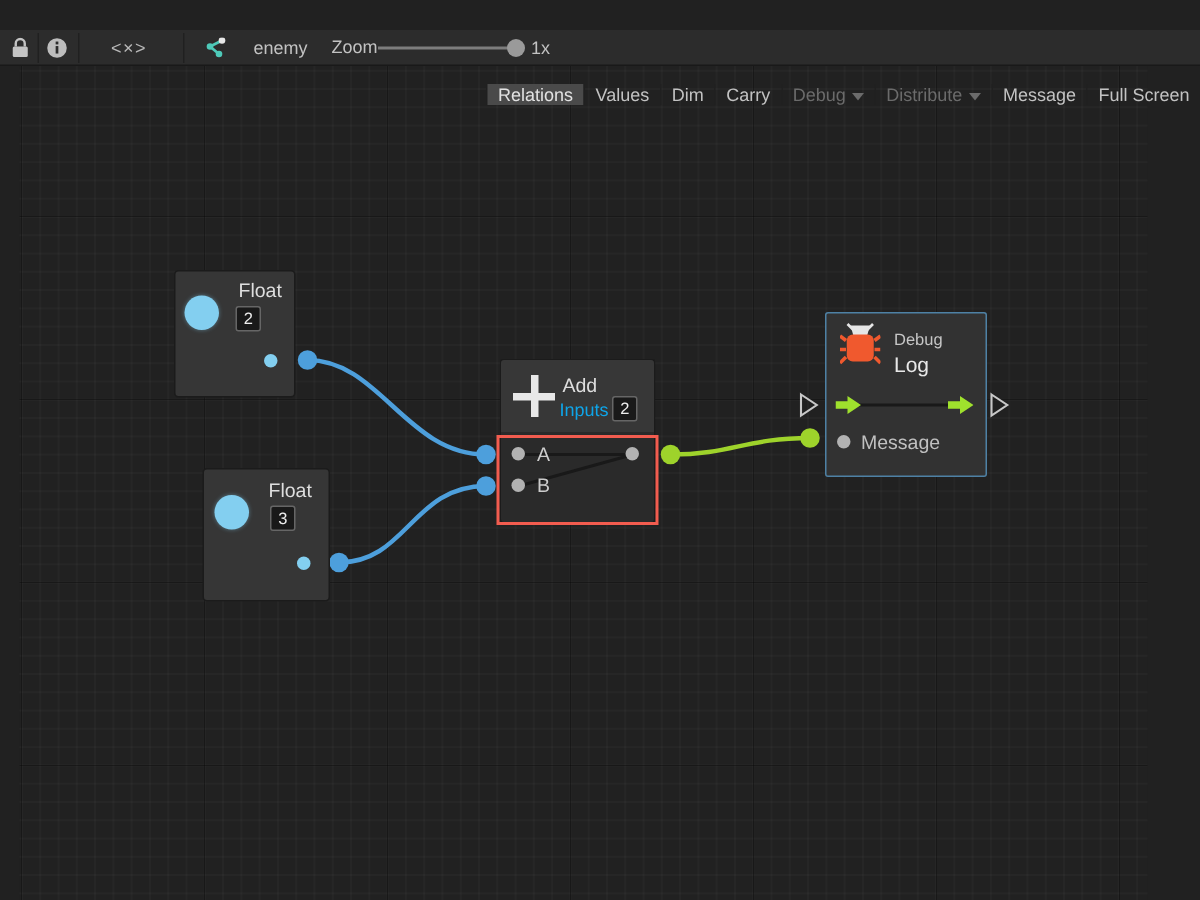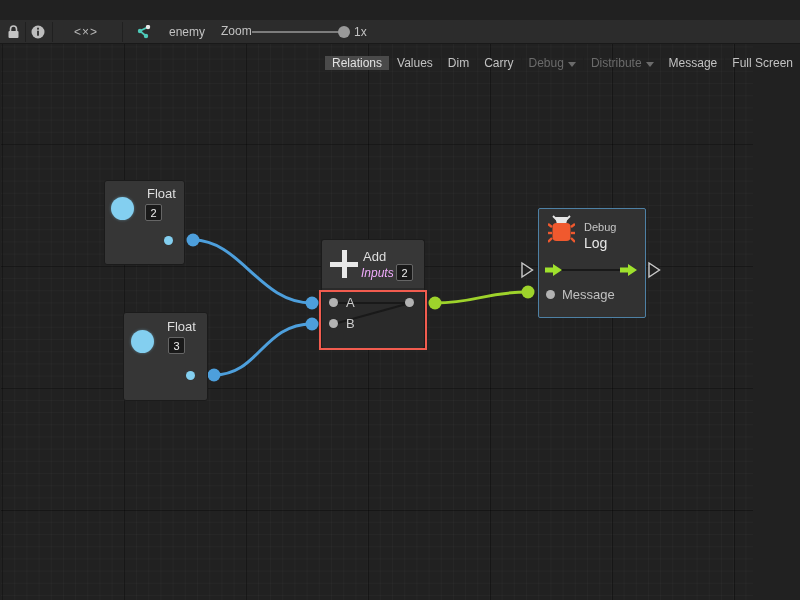--- a/index.html
+++ b/index.html
@@ -27,21 +27,21 @@
   .zoom-track { position:absolute; left:252px; top:31px; width:88px; height:2px; background:#7d7d7d; }
   .zoom-handle { position:absolute; left:338px; top:26px; width:12px; height:12px; border-radius:50%; background:#9a9a9a; }
   .zoom-value { position:absolute; left:355px; top:4px; }
   .tb-buttons { position:absolute; right:0; top:0; height:24px; display:flex; align-items:flex-start;margin-top:36px; }
   .tb-btn { display:flex; align-items:center; gap:4px; padding:0 7px; border-left:1px solid #202020; white-space:nowrap; }
   .tb-btn.active { background:#4a4a4a; color:#e2e2e2; }
   .tb-btn.disabled { color:#6b6b6b; }
   .dd-arrow { width:0; height:0; border-left:4px solid transparent; border-right:4px solid transparent; border-top:5px solid #6b6b6b; margin-top:2px; }
 
   
-  #canvas { position:absolute; left:1px; top:44px; width:752px; height:556px; background-color:#212121;
+  #canvas { position:absolute; left:13px; top:44px; width:752px; height:556px; background-color:#212121;
     background-image:
       linear-gradient(to right, rgba(0,0,0,0.38) 1px, transparent 1px),
       linear-gradient(to bottom, rgba(0,0,0,0.38) 1px, transparent 1px),
       linear-gradient(to right, rgba(255,255,255,0.025) 1px, transparent 1px),
       linear-gradient(to bottom, rgba(255,255,255,0.025) 1px, transparent 1px);
     background-size:122px 122px, 122px 122px, 12.2px 12.2px, 12.2px 12.2px;
     background-position:1px 0, 0 100px, 1px 0, 0 100px; }
   #wires { position:absolute; inset:0; z-index:1; pointer-events:none; }
   .node { position:absolute; z-index:2; }
 
@@ -56,21 +56,21 @@
   .gray-dot { width:9px; height:9px; background:#b2b2b2; }
 
   
   .add-header { left:320px; top:195px; width:104px; height:49px; background:#373737; border:1px solid #1b1b1b;
     border-bottom:none; border-radius:3px 3px 0 0;text-align:right; }
   .add-body { left:320px; top:244px; width:104px; height:61px; background:#2a2a2a; border:1px solid #1b1b1b;
     border-top:none; border-radius:0 0 3px 3px; }
   .plus-icon { position:absolute; left:8px; top:10px; width:28px; height:28px; }
   .plus-icon::before { content:""; position:absolute; left:12px; top:0; width:5px; height:28px; background:#e8e8e8; }
   .plus-icon::after { content:""; position:absolute; left:0; top:12px; width:28px; height:5px; background:#e8e8e8; }
-  .sub-label { position:absolute; color:#f0abfc; font-size:12px;font-style:italic; }
+  .sub-label { position:absolute; color:#0ea5e9; font-size:12px; }
   .rel-line { position:absolute; height:2px; background:#191919; transform-origin:left center; }
   .port-label { position:absolute; color:#cccccc; font-size:13px; }
   .highlight-box { position:absolute; left:318px; top:246px; width:108px; height:60px;
     border:2px solid #f25c4f; z-index:4; pointer-events:none; }
 
   
   .debug-node { left:537px; top:164px; width:108px; height:110px; background:#323232;
     border:1.5px solid #4e81a5; border-radius:2px; }
   .small-label { position:absolute; color:#c6c6c6; font-size:11px; }
   .big-label { position:absolute; color:#e8e8e8; font-size:14px; }

